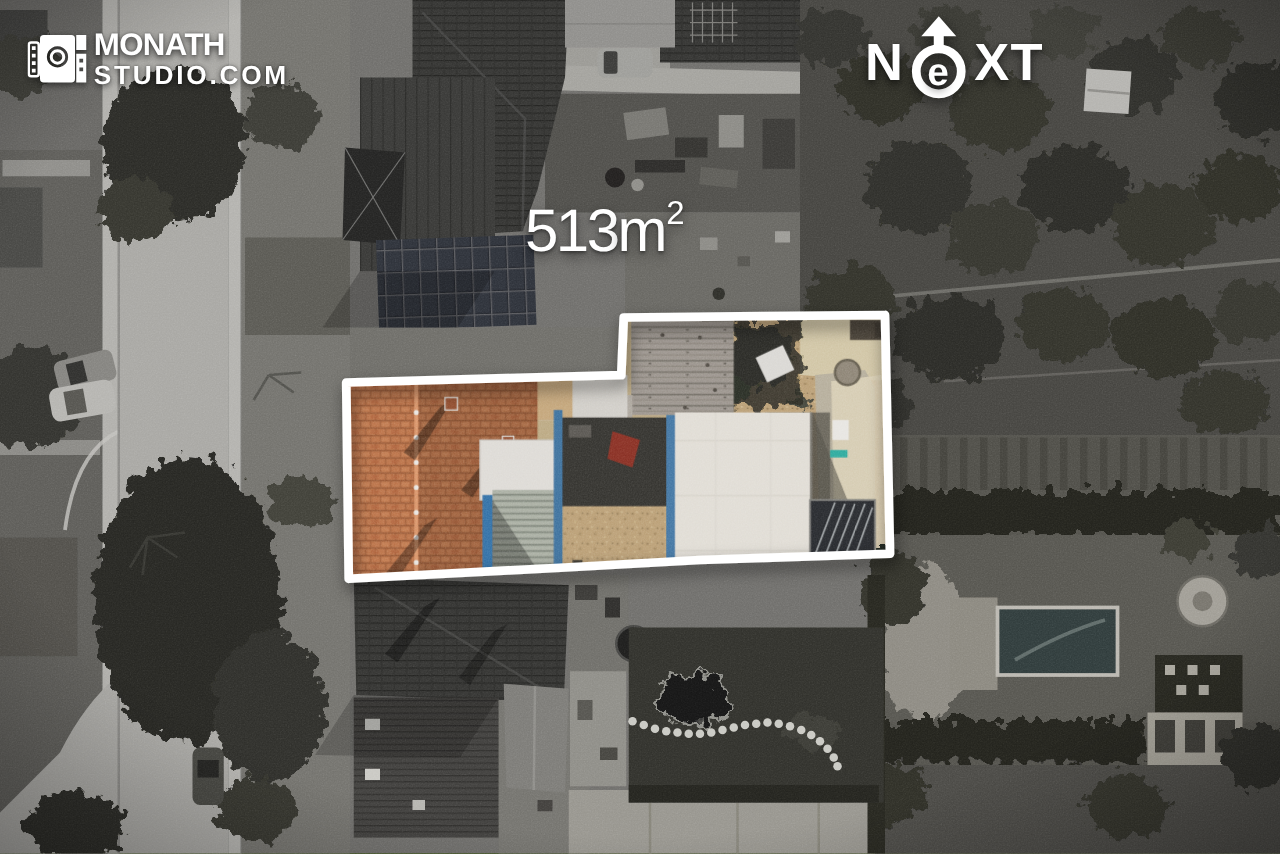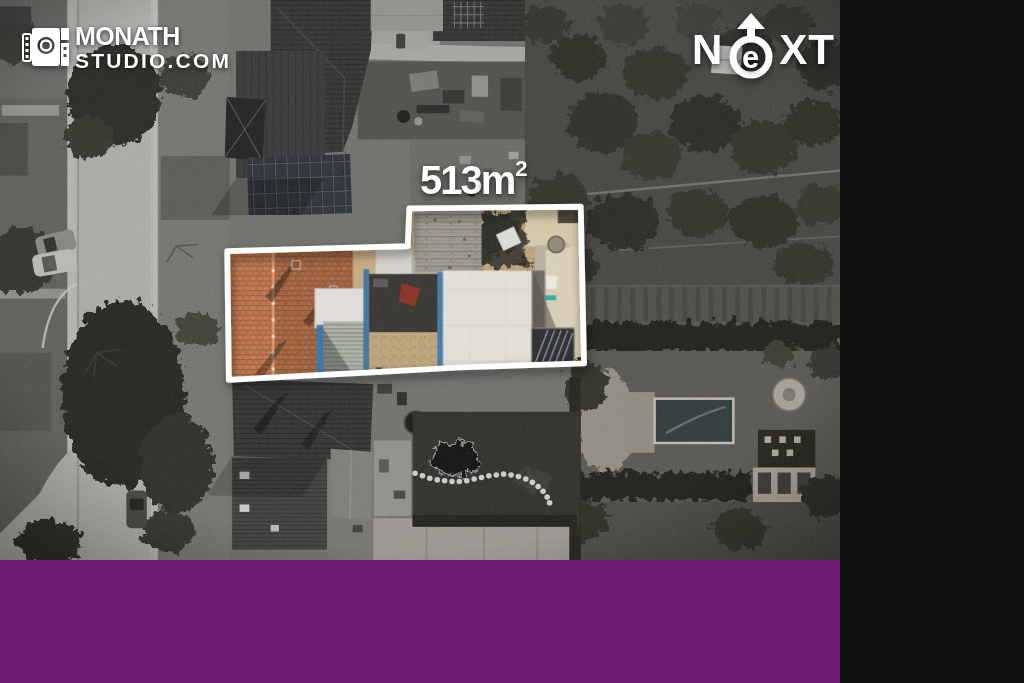--- a/index.html
+++ b/index.html
@@ -1,34 +1,34 @@
 <!DOCTYPE html>
 <html><head>
 <meta charset="utf-8">
 <style>
   html,body{margin:0;padding:0;background:#111;}
-  .stage{position:relative;width:840px;height:683px;overflow:hidden;background:#701a75;
+  .stage{position:relative;width:1024px;height:683px;overflow:hidden;background:#4d7c0f;
          font-family:"Liberation Sans","DejaVu Sans",sans-serif;}
   .scene{position:absolute;inset:0;display:block;}
   .overlay{position:absolute;color:#fff;user-select:none;}
   
   .monath{left:22px;top:24px;display:flex;align-items:center;gap:5px;
           text-shadow:0 2px 5px rgba(0,0,0,.65),0 0 2px rgba(0,0,0,.4);}
   .monath .cam{filter:drop-shadow(0 2px 3px rgba(0,0,0,.55));}
   .monath .tx{display:flex;flex-direction:column;line-height:1.02;}
   .monath .l1{font-size:25px;font-weight:700;letter-spacing:-.5px;}
   .monath .l2{font-size:21px;font-weight:700;letter-spacing:2.2px;}
   
   .next{left:692px;top:12px;display:flex;align-items:flex-end;
         font-weight:900;font-size:42px;line-height:.92;letter-spacing:1px;
         text-shadow:0 3px 7px rgba(0,0,0,.6),0 0 2px rgba(0,0,0,.35);}
   .next .glyph{width:52px;height:70px;margin:0 2px -12px 2px;
         filter:drop-shadow(0 3px 5px rgba(0,0,0,.55));}
   
-  .area{left:420px;top:158px;font-size:40px;font-weight:700;letter-spacing:-2px;
+  .area{left:420px;top:158px;font-size:48px;font-weight:400;letter-spacing:-2px;
         text-shadow:0 4px 10px rgba(0,0,0,.55),0 1px 3px rgba(0,0,0,.45);}
   .area sup{font-size:.55em;letter-spacing:0;position:relative;top:-.18em;margin-left:1px;}
 </style>
 </head>
 <body>
 
 <div class="stage">
 
 <svg class="scene" viewBox="0 0 1024 683" xmlns="http://www.w3.org/2000/svg">
 <defs>

